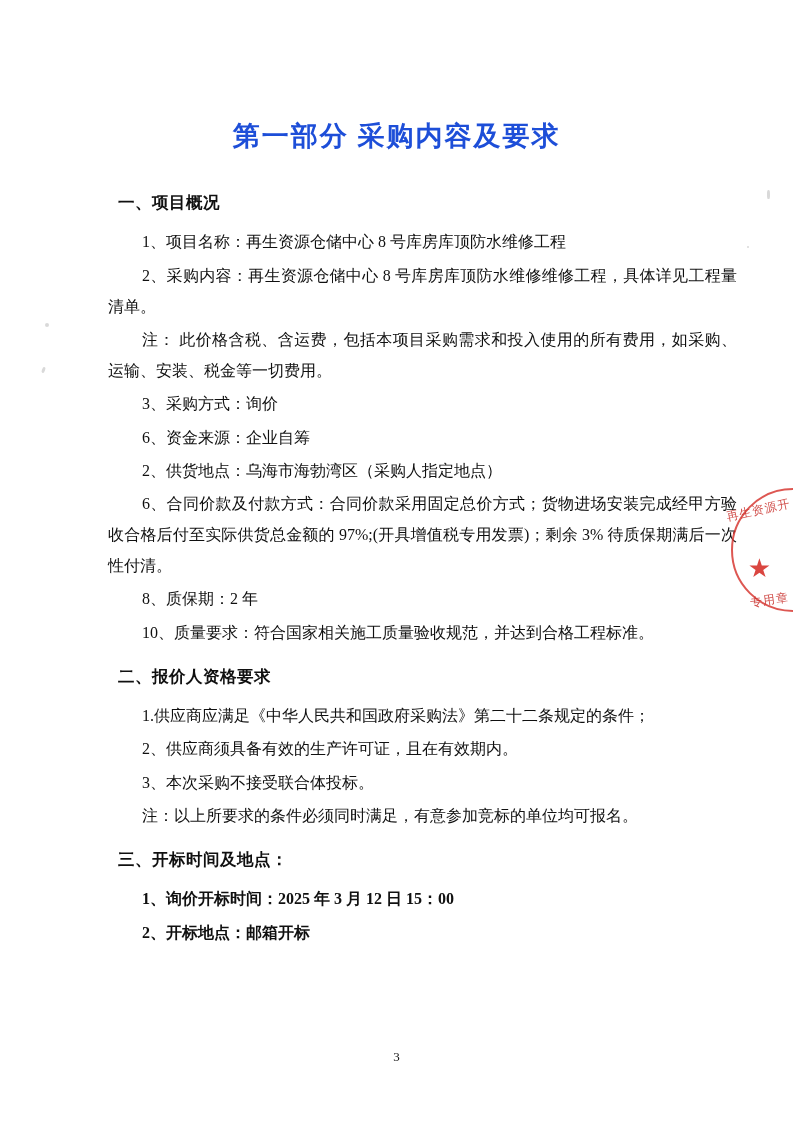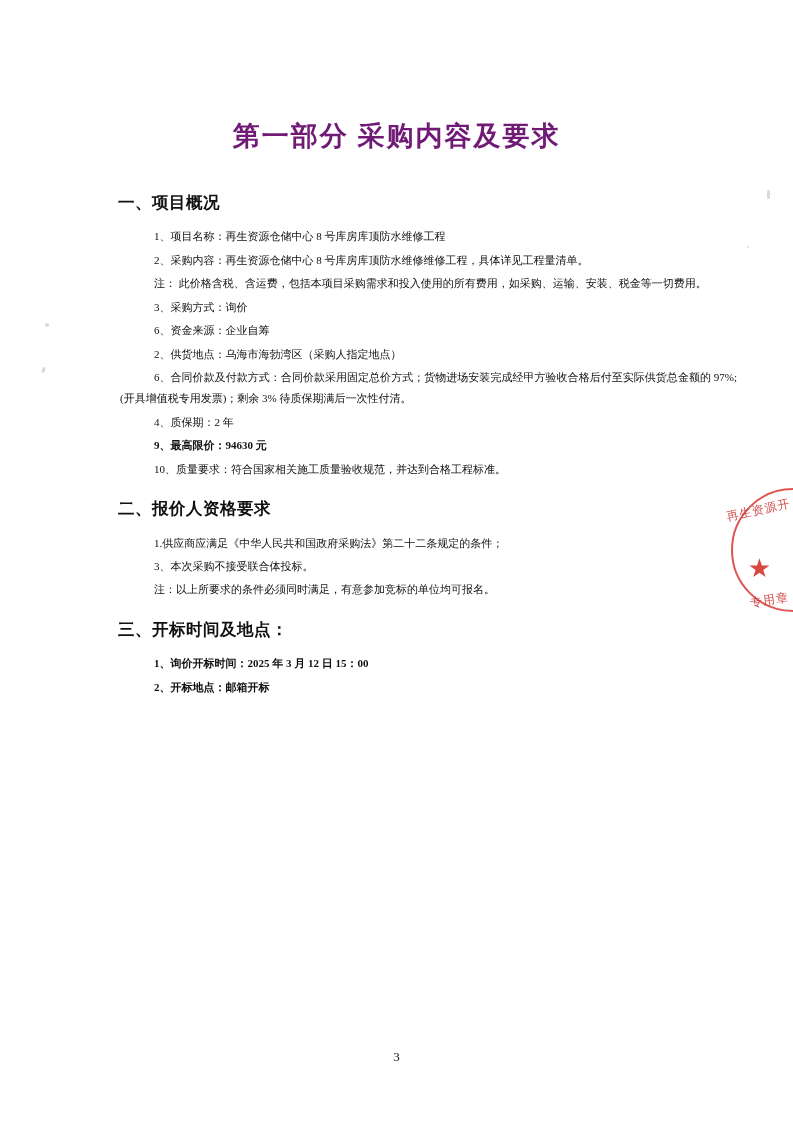--- a/index.html
+++ b/index.html
@@ -22,21 +22,21 @@
     box-sizing: border-box;
     padding: 0;
   }
   .doc-title {
     text-align: center;
     font-size: 27px;
     font-weight: bold;
     letter-spacing: 2px;
     margin: 0;
     padding-top: 118px;
-    color: #701a75;
+    color: #1d4ed8;
   }
   .body-area {
     margin-top: 36px;
     padding-left: 108px;
     padding-right: 56px;
   }
   .section-head {
     font-size: 16.5px;
     font-weight: bold;
     margin: 0 0 10px 0;
@@ -44,23 +44,23 @@
     letter-spacing: 0.5px;
     line-height: 1.6;
   }
   .section-head-2 {
     margin-top: 16px;
   }
   .bold {
     font-weight: bold;
   }
   .para-block {
-    font-size: 11px;
+    font-size: 16px;
     line-height: 1.95;
-    margin: 0 0 2px 12px;
+    margin: 0 0 2px 0;
     text-align: justify;
     text-justify: inter-ideograph;
     text-indent: 34px;
   }
   .page-number {
     position: absolute;
     bottom: 58px;
     left: 0;
     right: 0;
     text-align: center;
@@ -139,26 +139,26 @@
   <div class="body-area">
 
     <div class="section-head">一、项目概况</div>
     <p class="para-block">1、项目名称：再生资源仓储中心 8 号库房库顶防水维修工程</p>
     <p class="para-block">2、采购内容：再生资源仓储中心 8 号库房库顶防水维修维修工程，具体详见工程量清单。</p>
     <p class="para-block">注：  此价格含税、含运费，包括本项目采购需求和投入使用的所有费用，如采购、运输、安装、税金等一切费用。</p>
     <p class="para-block">3、采购方式：询价</p>
     <p class="para-block">6、资金来源：企业自筹</p>
     <p class="para-block">2、供货地点：乌海市海勃湾区（采购人指定地点）</p>
     <p class="para-block">6、合同价款及付款方式：合同价款采用固定总价方式；货物进场安装完成经甲方验收合格后付至实际供货总金额的 97%;(开具增值税专用发票)；剩余 3% 待质保期满后一次性付清。</p>
-    <p class="para-block">4、质保期：2 年</p>
-    <p class="para-block bold">9、最高限价：94630 元</p>
+    <p class="para-block">8、质保期：2 年</p>
     <p class="para-block">10、质量要求：符合国家相关施工质量验收规范，并达到合格工程标准。</p>
 
     <div class="section-head section-head-2">二、报价人资格要求</div>
     <p class="para-block">1.供应商应满足《中华人民共和国政府采购法》第二十二条规定的条件；</p>
+    <p class="para-block">2、供应商须具备有效的生产许可证，且在有效期内。</p>
     <p class="para-block">3、本次采购不接受联合体投标。</p>
     <p class="para-block">注：以上所要求的条件必须同时满足，有意参加竞标的单位均可报名。</p>
 
     <div class="section-head section-head-2">三、开标时间及地点：</div>
     <p class="para-block bold">1、询价开标时间：2025 年 3 月 12 日 15：00</p>
     <p class="para-block bold">2、开标地点：邮箱开标</p>
 
 
   </div>
 

